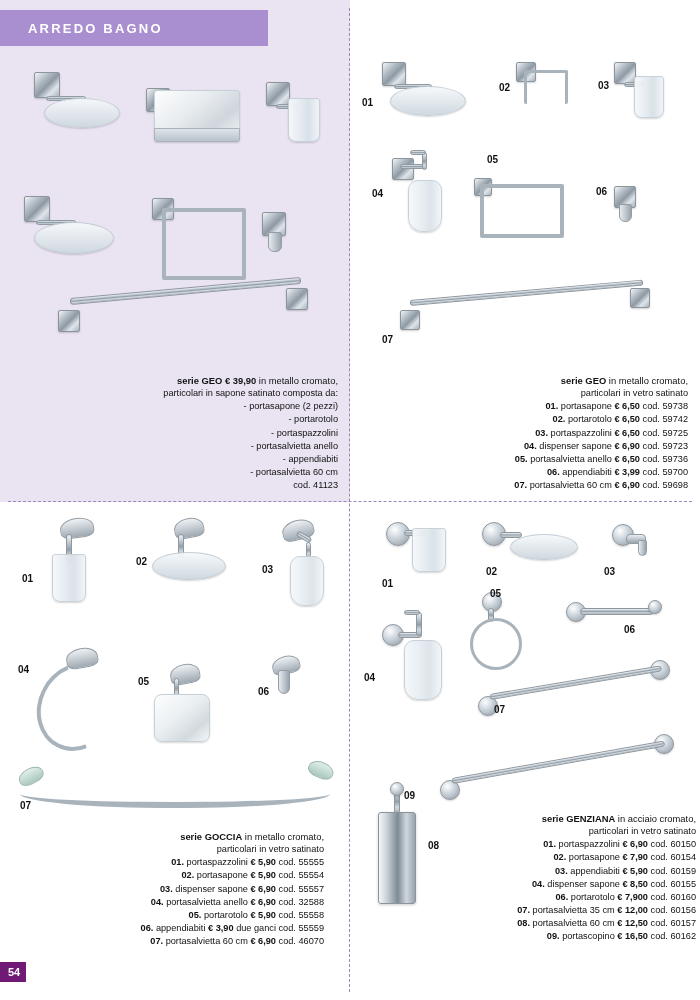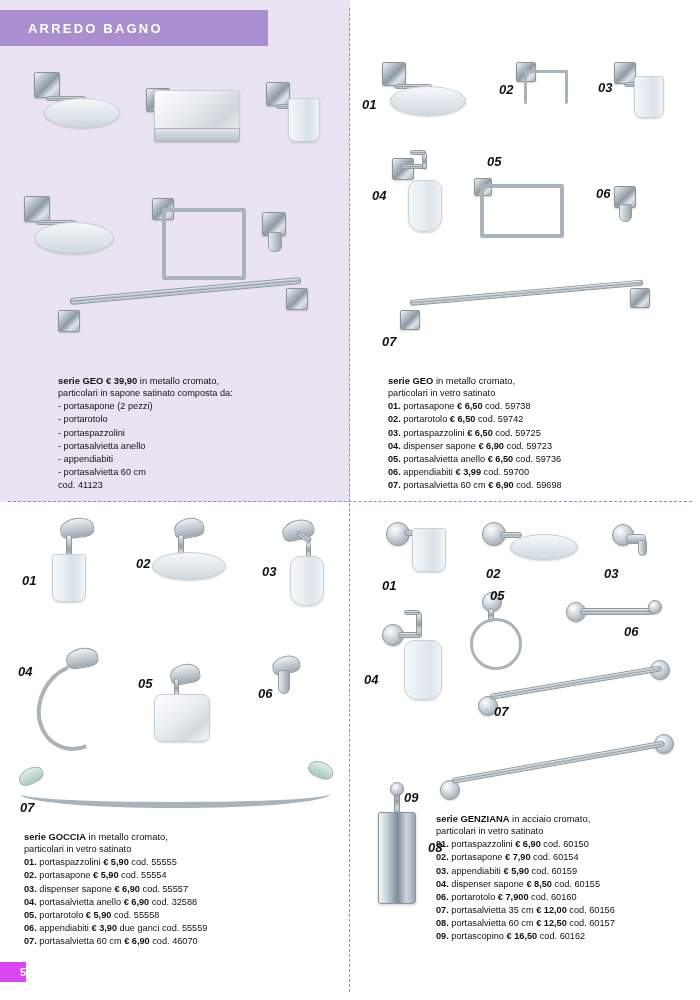--- a/index.html
+++ b/index.html
@@ -33,34 +33,34 @@
     display:flex; align-items:center;
   }
   .banner .title {
     color:#ffffff; font-weight:bold; font-size:13px;
     letter-spacing:2.2px; margin-left:28px;
   }
 
   
   .pagenum {
     position:absolute; left:0; bottom:18px; width:26px; height:20px;
-    background:#d946ef; color:#ffffff; font-size:11px; font-weight:bold;
+    background:#701a75; color:#ffffff; font-size:11px; font-weight:bold;
     display:flex; align-items:center; justify-content:flex-start;
-    padding-left:20px;
+    padding-left:8px;
   }
 
   
   .caption { position:absolute; font-size:9.2px; color:#111; line-height:1.42; }
   .caption .hd { font-size:9.4px; }
   .caption b { font-weight:bold; }
-  .caption .row { white-space:nowrap; }
+  .caption .row { white-space:nowrap;text-align:right; }
 
   
   .lbl {
-    position:absolute; font-size:13px; font-weight:bold; color:#111;font-style:italic;
+    position:absolute; font-size:10px; font-weight:bold; color:#111;
   }
 
   
   .art { position:absolute; }
 
   .chrome-plate {
     background:linear-gradient(135deg,#f2f4f6 0%,#b9c2ca 28%,#8e99a4 52%,#dfe5ea 74%,#a7b2bc 100%);
     border:1px solid #8c949c;
     border-radius:2px;
   }

